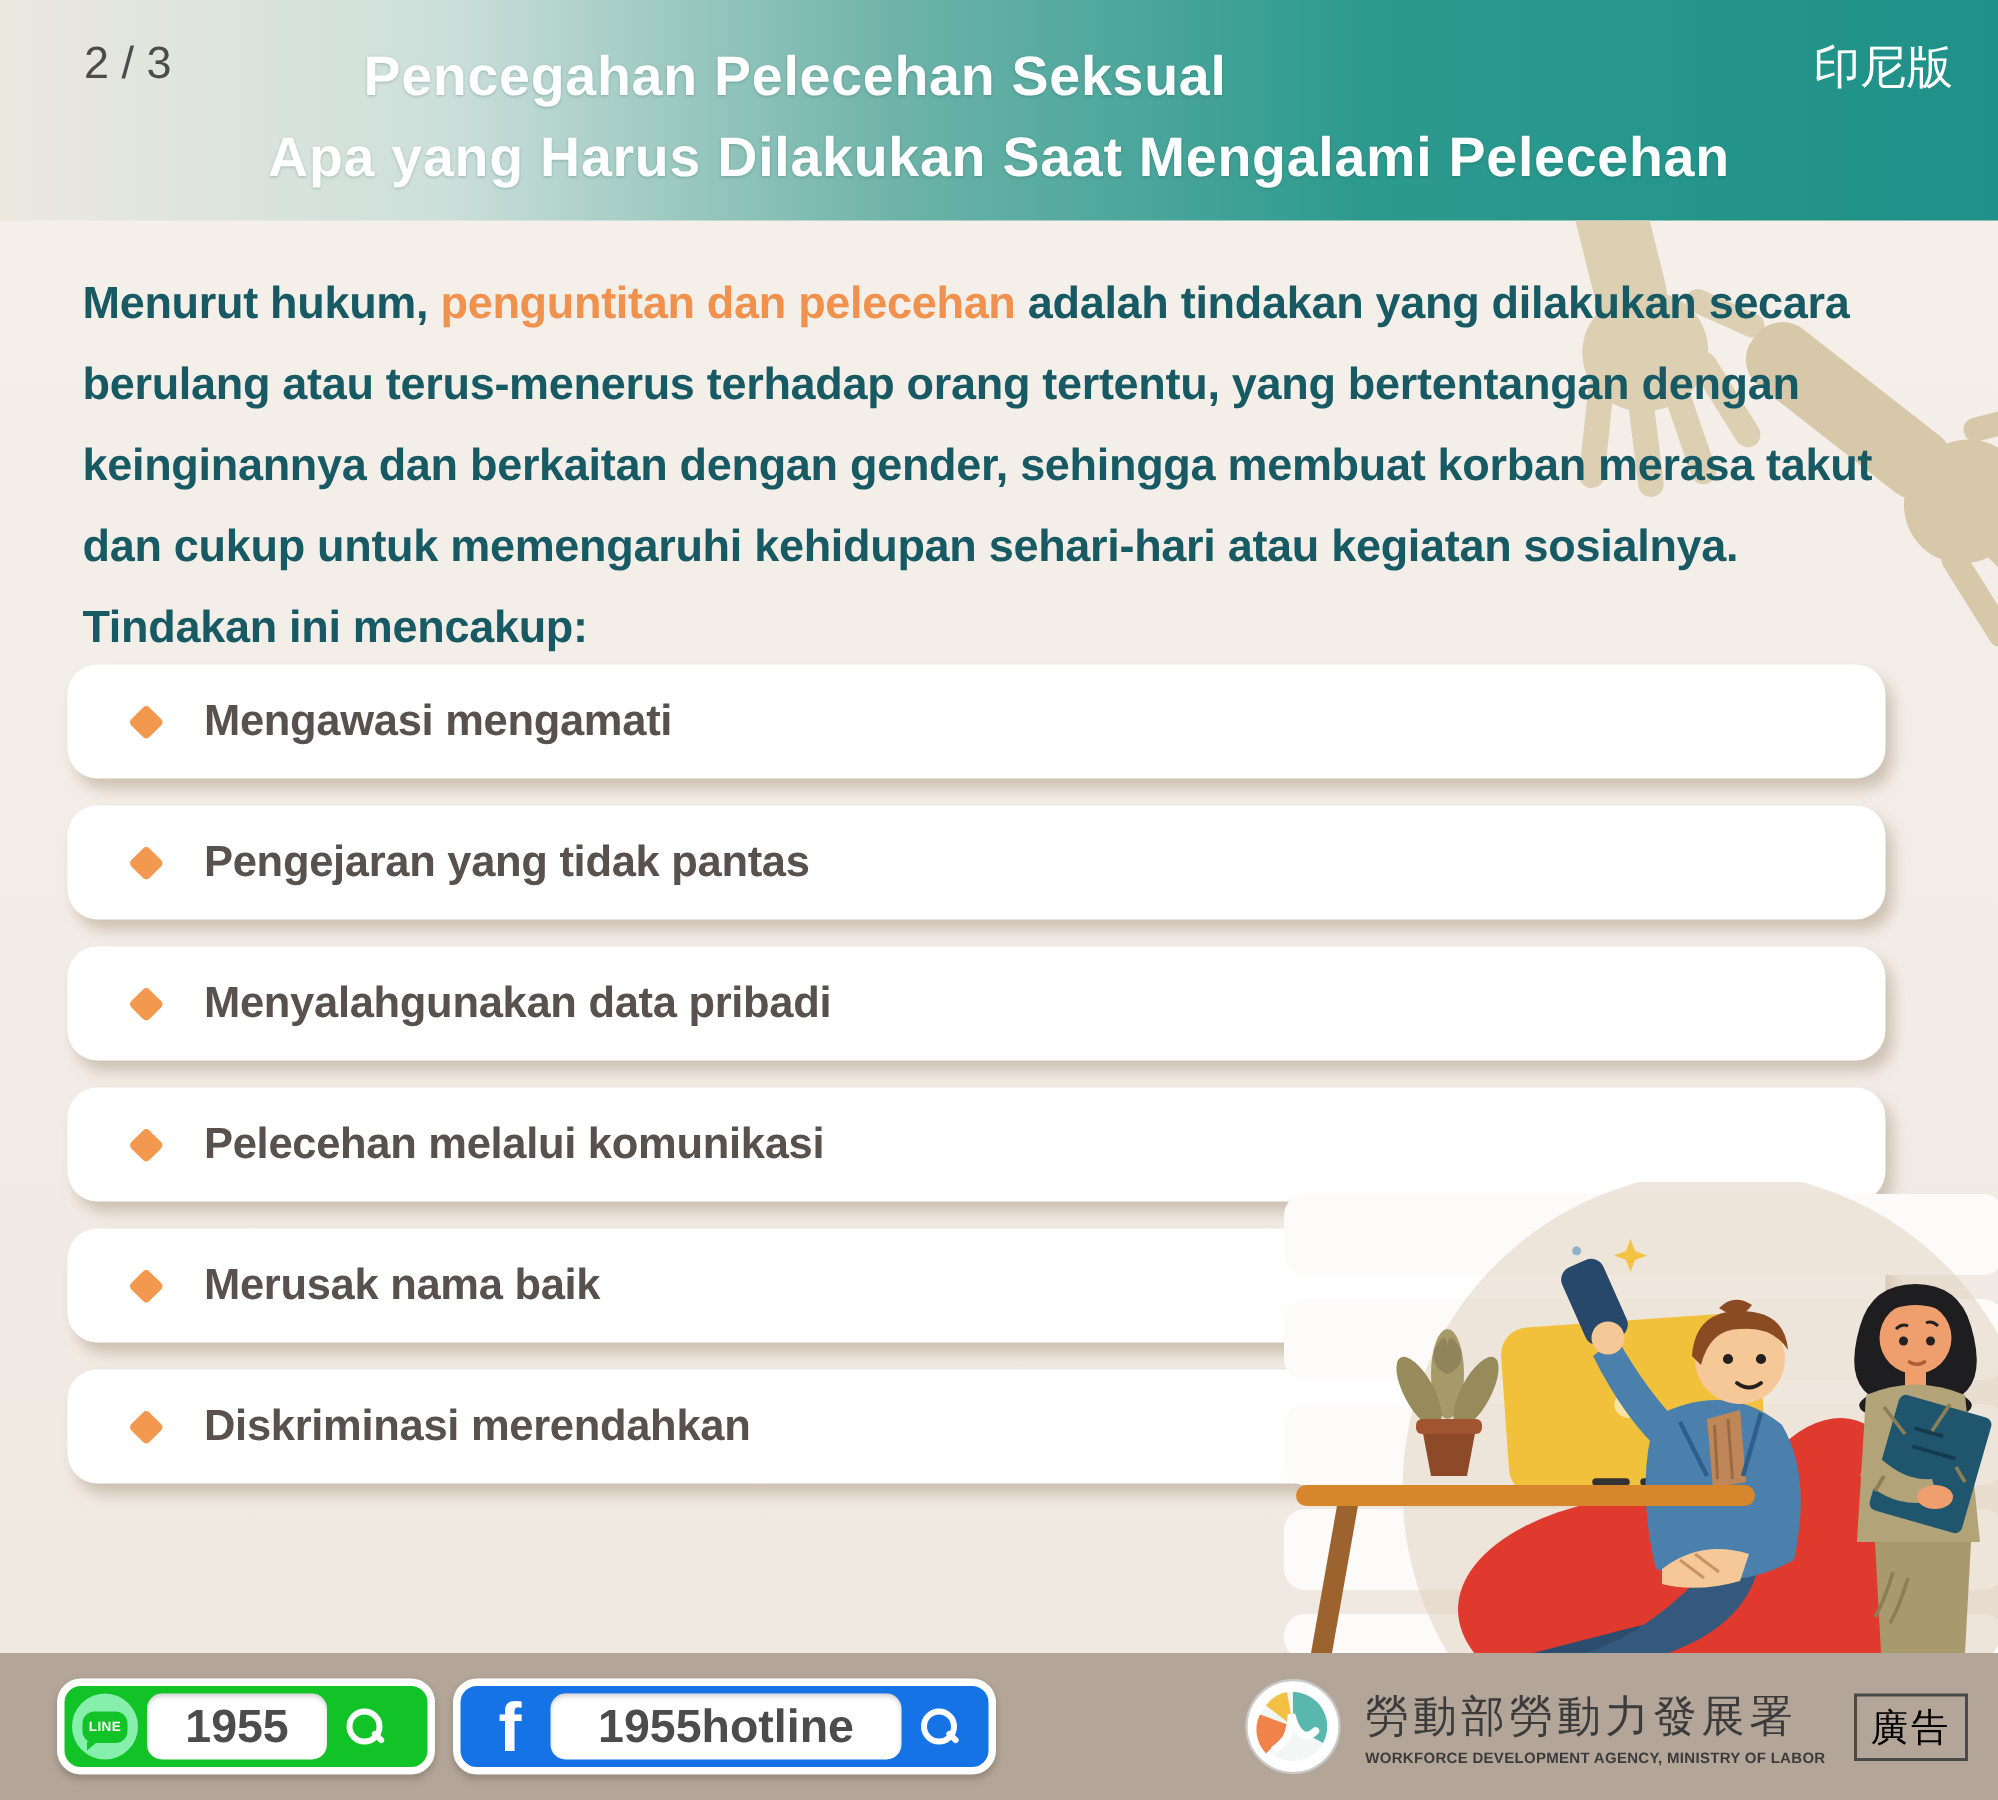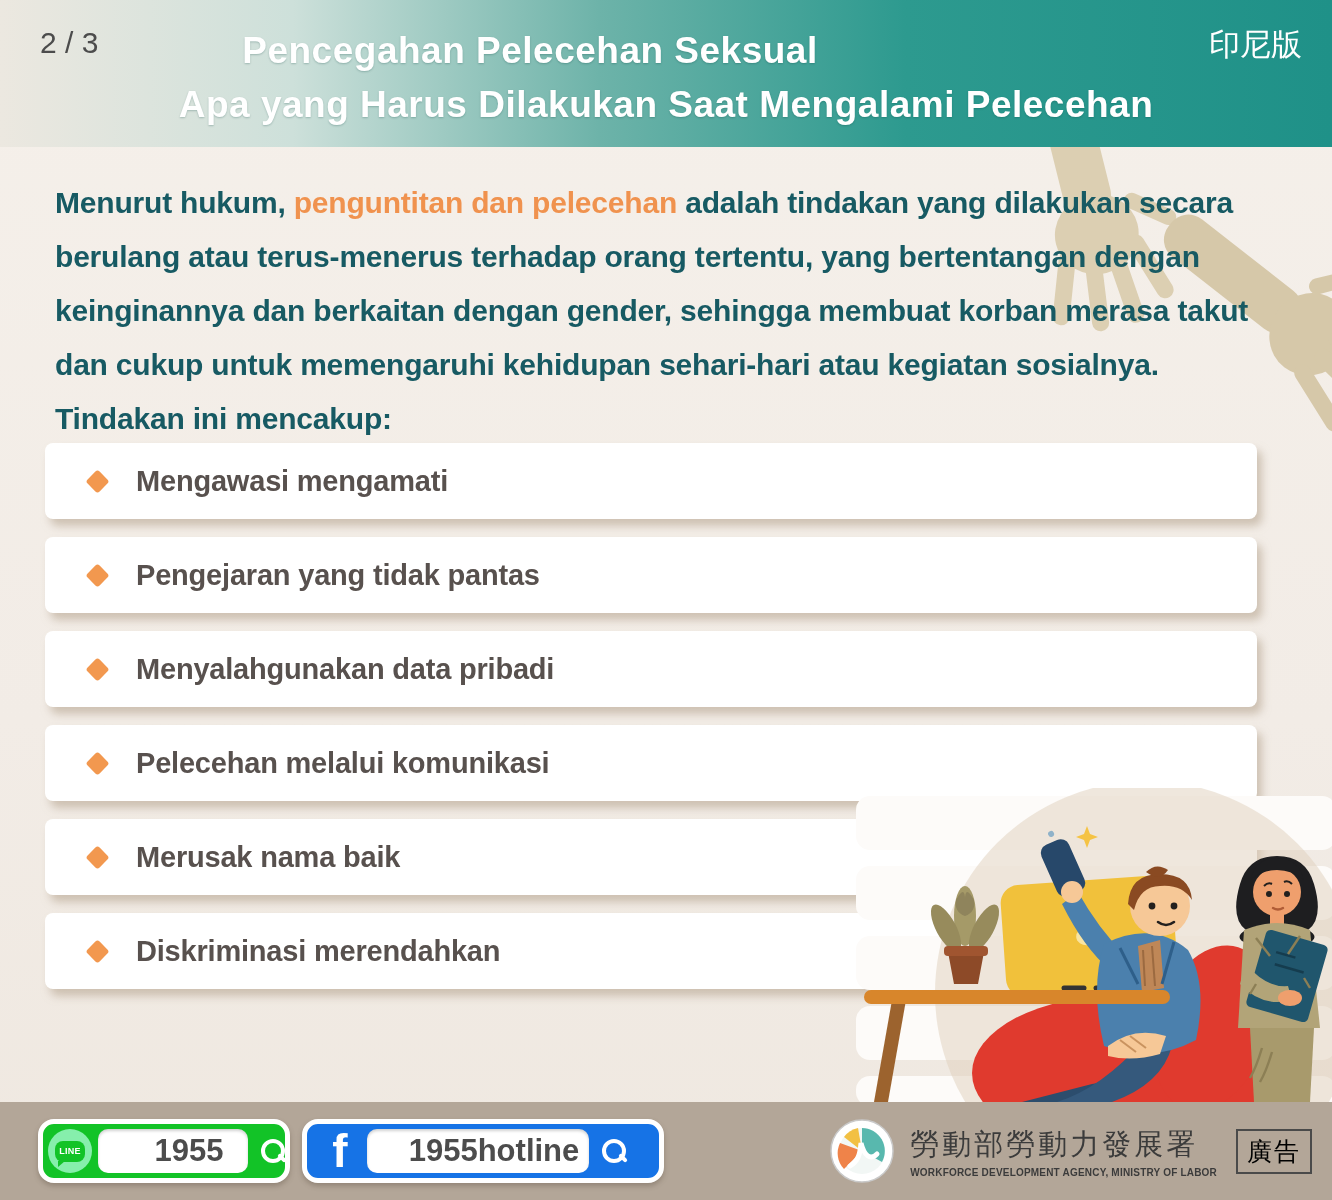--- a/index.html
+++ b/index.html
@@ -3,40 +3,40 @@
 <meta charset="utf-8">
 <style>
   html,body{margin:0;padding:0;}
   body{font-family:"Liberation Sans", sans-serif;}
   .poster{position:relative;width:1332px;height:1200px;overflow:hidden;
           background:linear-gradient(180deg,#f5f0ea 0%,#f2ece6 60%,#efe8e0 100%);}
 
   
   .header{position:absolute;left:0;top:0;width:1332px;height:147px;
           background:linear-gradient(90deg,#ece8e0 0%,#cde0da 22%,#6db3a9 45%,#2d9a8f 68%,#1f9188 100%);}
-  .page-indicator{position:absolute;left:40px;top:26px;font-size:30px;color:#4c4c4c;}
+  .page-indicator{position:absolute;left:56px;top:26px;font-size:30px;color:#4c4c4c;}
   .header-title{position:absolute;left:0;top:30px;width:1060px;text-align:center;
                 color:#ffffff;font-size:37px;font-weight:bold;letter-spacing:.5px;
                 text-shadow:0 1px 2px rgba(0,60,55,.25);}
   .header-subtitle{position:absolute;left:0;top:84px;width:1332px;text-align:center;
                 color:#ffffff;font-size:37px;font-weight:bold;letter-spacing:.5px;
                 text-shadow:0 1px 2px rgba(0,60,55,.25);}
   .language-badge{position:absolute;right:30px;top:24px;font-size:31px;color:#ffffff;}
 
   
   .hands{position:absolute;left:880px;top:147px;width:452px;height:323px;pointer-events:none;}
 
   
   .intro{position:absolute;left:55px;top:176px;width:1240px;z-index:2;
          font-size:30px;font-weight:bold;line-height:54px;color:#175a63;letter-spacing:-.2px;}
   .intro .hl{color:#f0924e;}
 
   
   .card-list{position:absolute;left:45px;top:443px;width:1212px;z-index:1;}
-  .card{position:relative;height:76px;margin-bottom:18px;background:#ffffff;border-radius:8px;
+  .card{position:relative;height:76px;margin-bottom:18px;background:#ffffff;border-radius:20px;
         box-shadow:5px 7px 9px rgba(176,158,136,.55);
         display:flex;align-items:center;}
   .diamond{width:17px;height:17px;margin:0 30px 0 44px;background:#f2984f;border-radius:3px;
            transform:rotate(45deg);flex:0 0 auto;}
   .card-label{font-size:29px;font-weight:bold;color:#58514e;letter-spacing:-.2px;}
 
   
   .office{position:absolute;left:852px;top:788px;width:480px;height:314px;z-index:3;pointer-events:none;}
 
   
@@ -50,23 +50,23 @@
              display:flex;align-items:center;justify-content:center;position:relative;flex:0 0 auto;}
   .line-bubble{width:30px;height:21px;background:#12c327;border-radius:8px;position:relative;
                display:flex;align-items:center;justify-content:center;}
   .line-bubble::after{content:"";position:absolute;left:3px;bottom:-5px;width:0;height:0;
                border-left:7px solid #12c327;border-bottom:6px solid transparent;}
   .line-bubble-text{color:#ffffff;font-size:9px;font-weight:bold;letter-spacing:.3px;}
   .fb-logo{width:46px;margin:0 4px 0 10px;color:#ffffff;font-size:46px;font-weight:bold;
            text-align:center;line-height:54px;flex:0 0 auto;}
   .search-field{height:44px;background:#ffffff;border-radius:10px;display:flex;align-items:center;
                 justify-content:center;font-size:31px;font-weight:bold;color:#4c4c4c;
-                box-shadow:inset 0 2px 3px rgba(0,0,0,.18);padding-left:32px;}
+                box-shadow:inset 0 2px 3px rgba(0,0,0,.18);}
   .line-field{width:120px;}
-  .fb-field{width:190px;}
+  .fb-field{width:234px;}
   .search-icon{position:relative;width:24px;height:24px;margin-left:13px;flex:0 0 auto;}
   .search-icon .lens{position:absolute;left:0;top:0;width:16px;height:16px;border:4px solid #ffffff;border-radius:50%;}
   .search-icon .handle{position:absolute;right:1px;bottom:0;width:4px;height:10px;background:#ffffff;
                        border-radius:2px;transform:rotate(-45deg);}
   .agency{margin-left:auto;margin-right:20px;display:flex;align-items:center;}
   .agency-logo{width:64px;height:64px;flex:0 0 auto;margin-right:16px;}
   .agency-names{display:flex;flex-direction:column;}
   .agency-zh{font-size:29px;color:#3b3b3b;letter-spacing:3px;font-weight:500;}
   .agency-en{font-size:10px;color:#3b3b3b;font-weight:bold;letter-spacing:.2px;margin-top:2px;}
   .ad-badge{margin-left:19px;border:2px solid #4a4a4a;color:#000000;font-size:25px;

